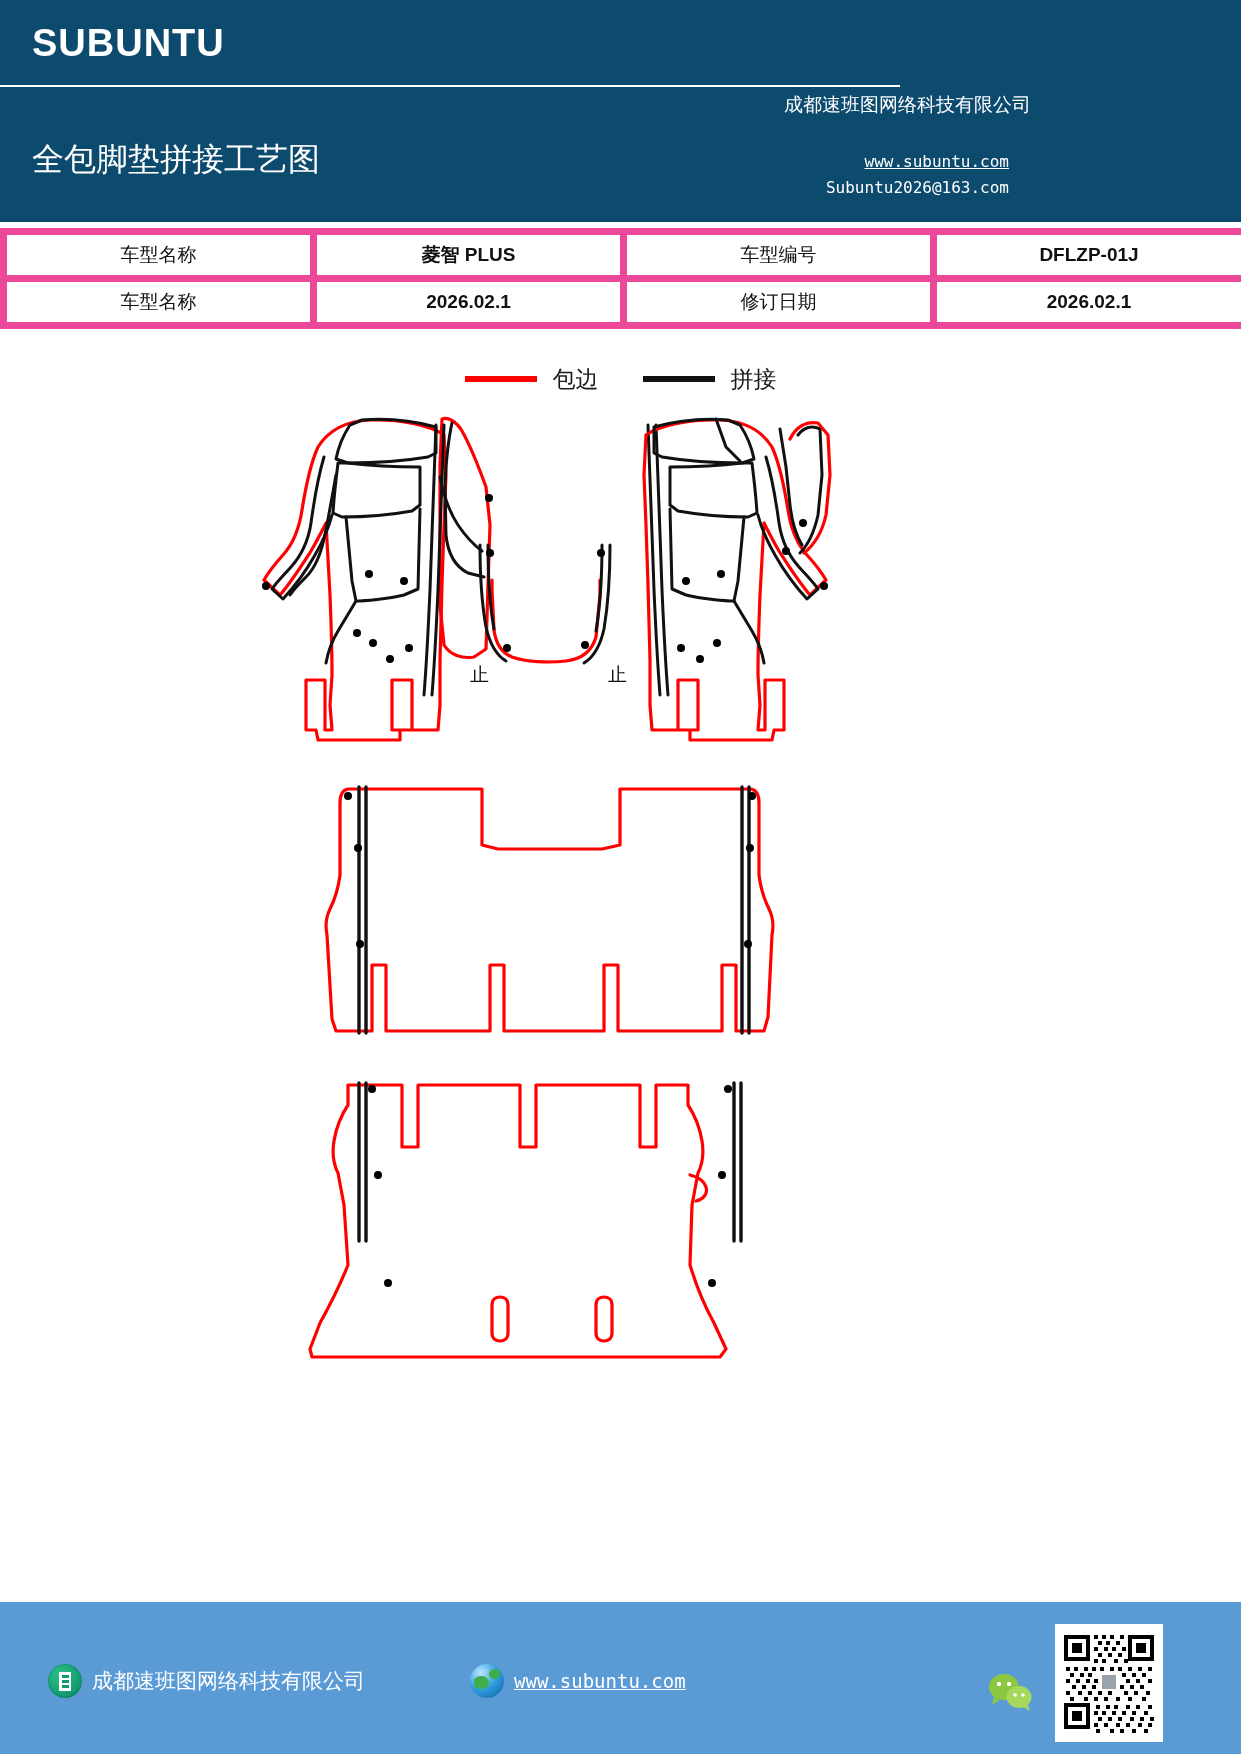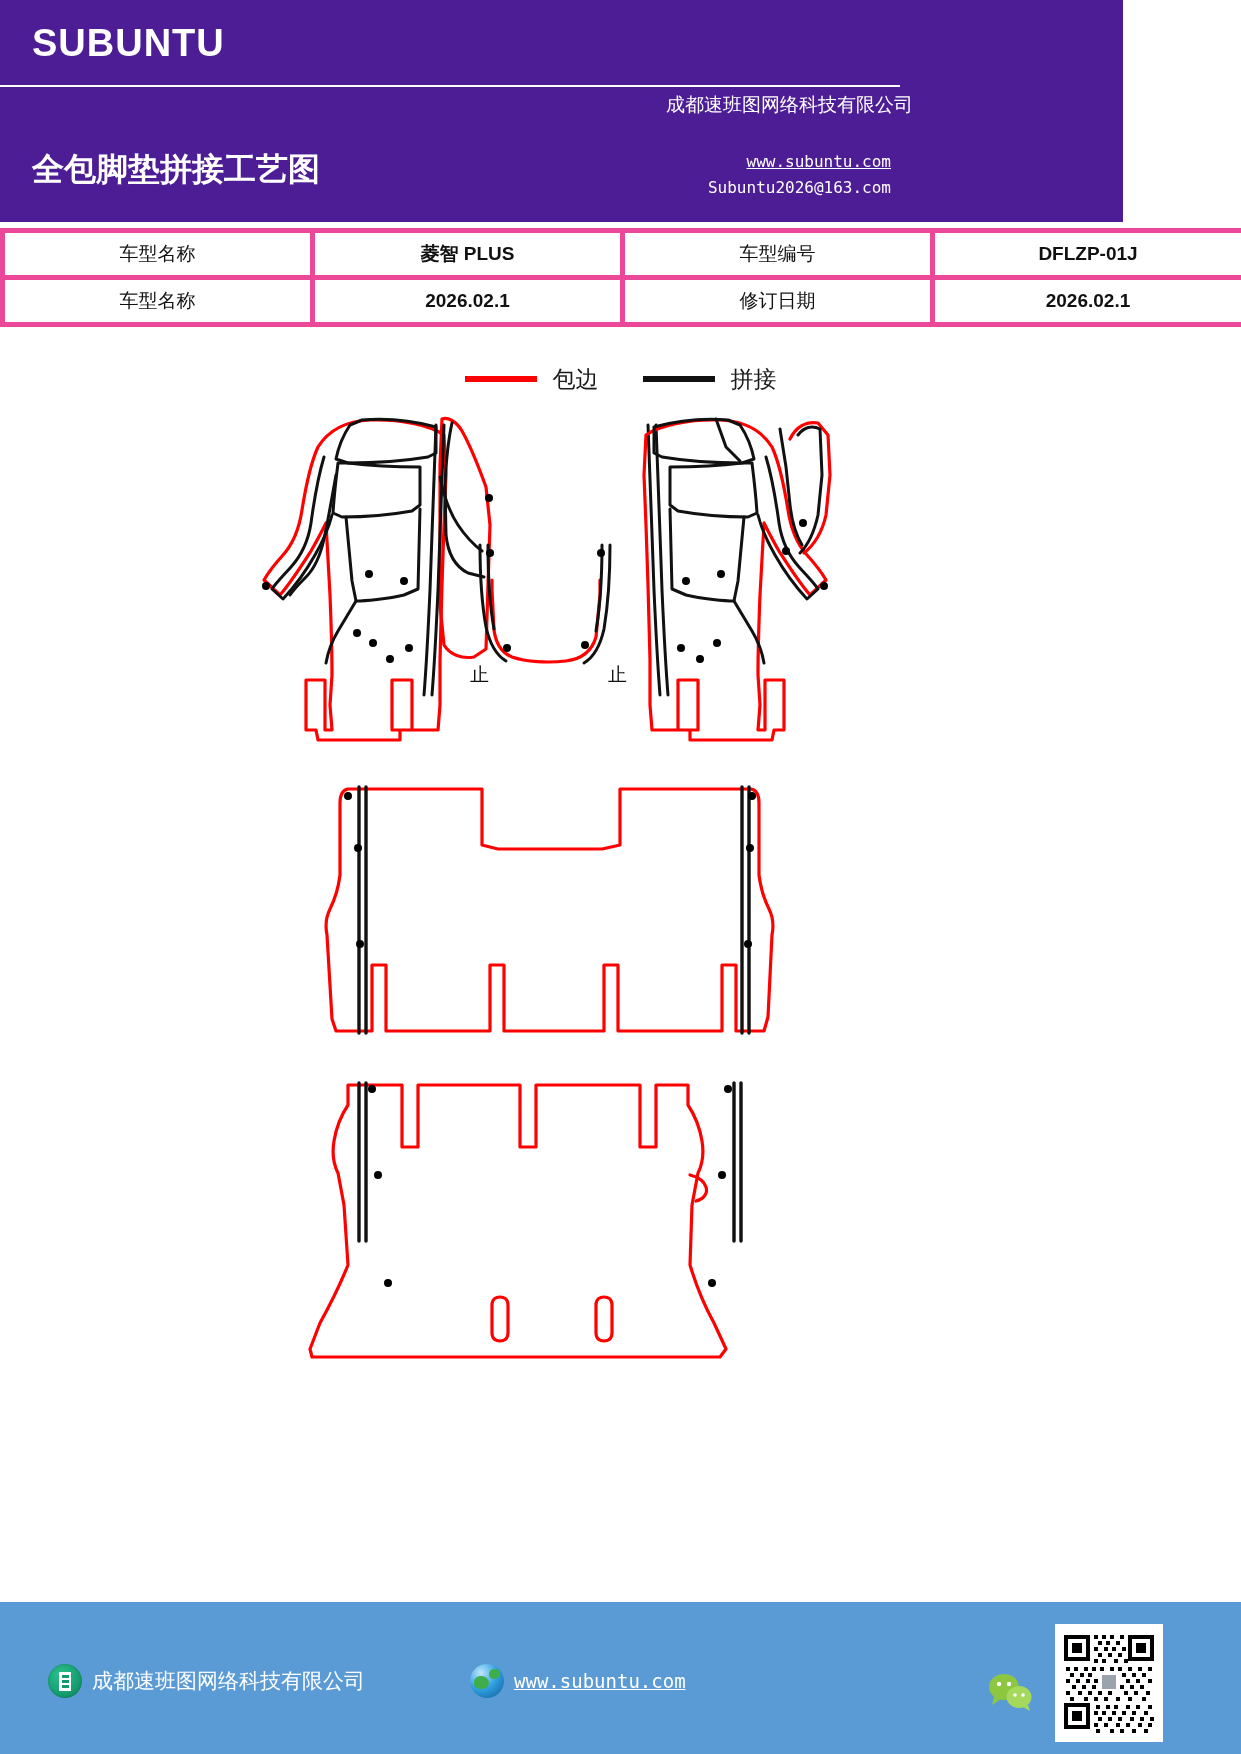--- a/index.html
+++ b/index.html
@@ -9,37 +9,37 @@
     width:1241px; height:1754px;
     background:#ffffff;
     font-family:"Liberation Sans", "DejaVu Sans", sans-serif;
     position:relative;
     overflow:hidden;
   }
 
   
   .header {
     position:relative;
-    width:1123px; height:222px;
-    background:#4c1d95;
+    width:1241px; height:222px;
+    background:#0c4a6e;
     color:#ffffff;
   }
   .brand {
     position:absolute; left:32px; top:22px;
     font-size:38px; font-weight:bold;
     letter-spacing:1px;
     font-family:"Liberation Sans", sans-serif;
   }
   .hrule {
     position:absolute; left:0px; top:85px;
     width:900px; height:2px; background:#ffffff;
   }
   .doc-title {
-    position:absolute; left:32px; top:148px;
-    font-size:32px; font-weight:bold;
+    position:absolute; left:32px; top:138px;
+    font-size:32px; font-weight:normal;
     font-family:"DejaVu Sans", sans-serif;
   }
   .company-line {
     position:absolute; right:210px; top:92px;
     font-size:19px;
     font-family:"DejaVu Serif", serif;
     white-space:nowrap;
   }
   .url-line {
     position:absolute; right:232px; top:152px;
@@ -63,21 +63,21 @@
   }
 
   
   .info-table {
     position:absolute; left:0px; top:228px;
     width:1241px;
     border-collapse:collapse;
     table-layout:fixed;
   }
   .info-table td {
-    border:5px solid #ec4899;
+    border:7px solid #ec4899;
     height:47px;
     text-align:center;
     vertical-align:middle;
     font-size:19px;
     color:#111;
     font-family:"DejaVu Serif", serif;
   }
   .info-table td.val {
     font-family:"Liberation Sans", sans-serif;
     font-weight:bold;

